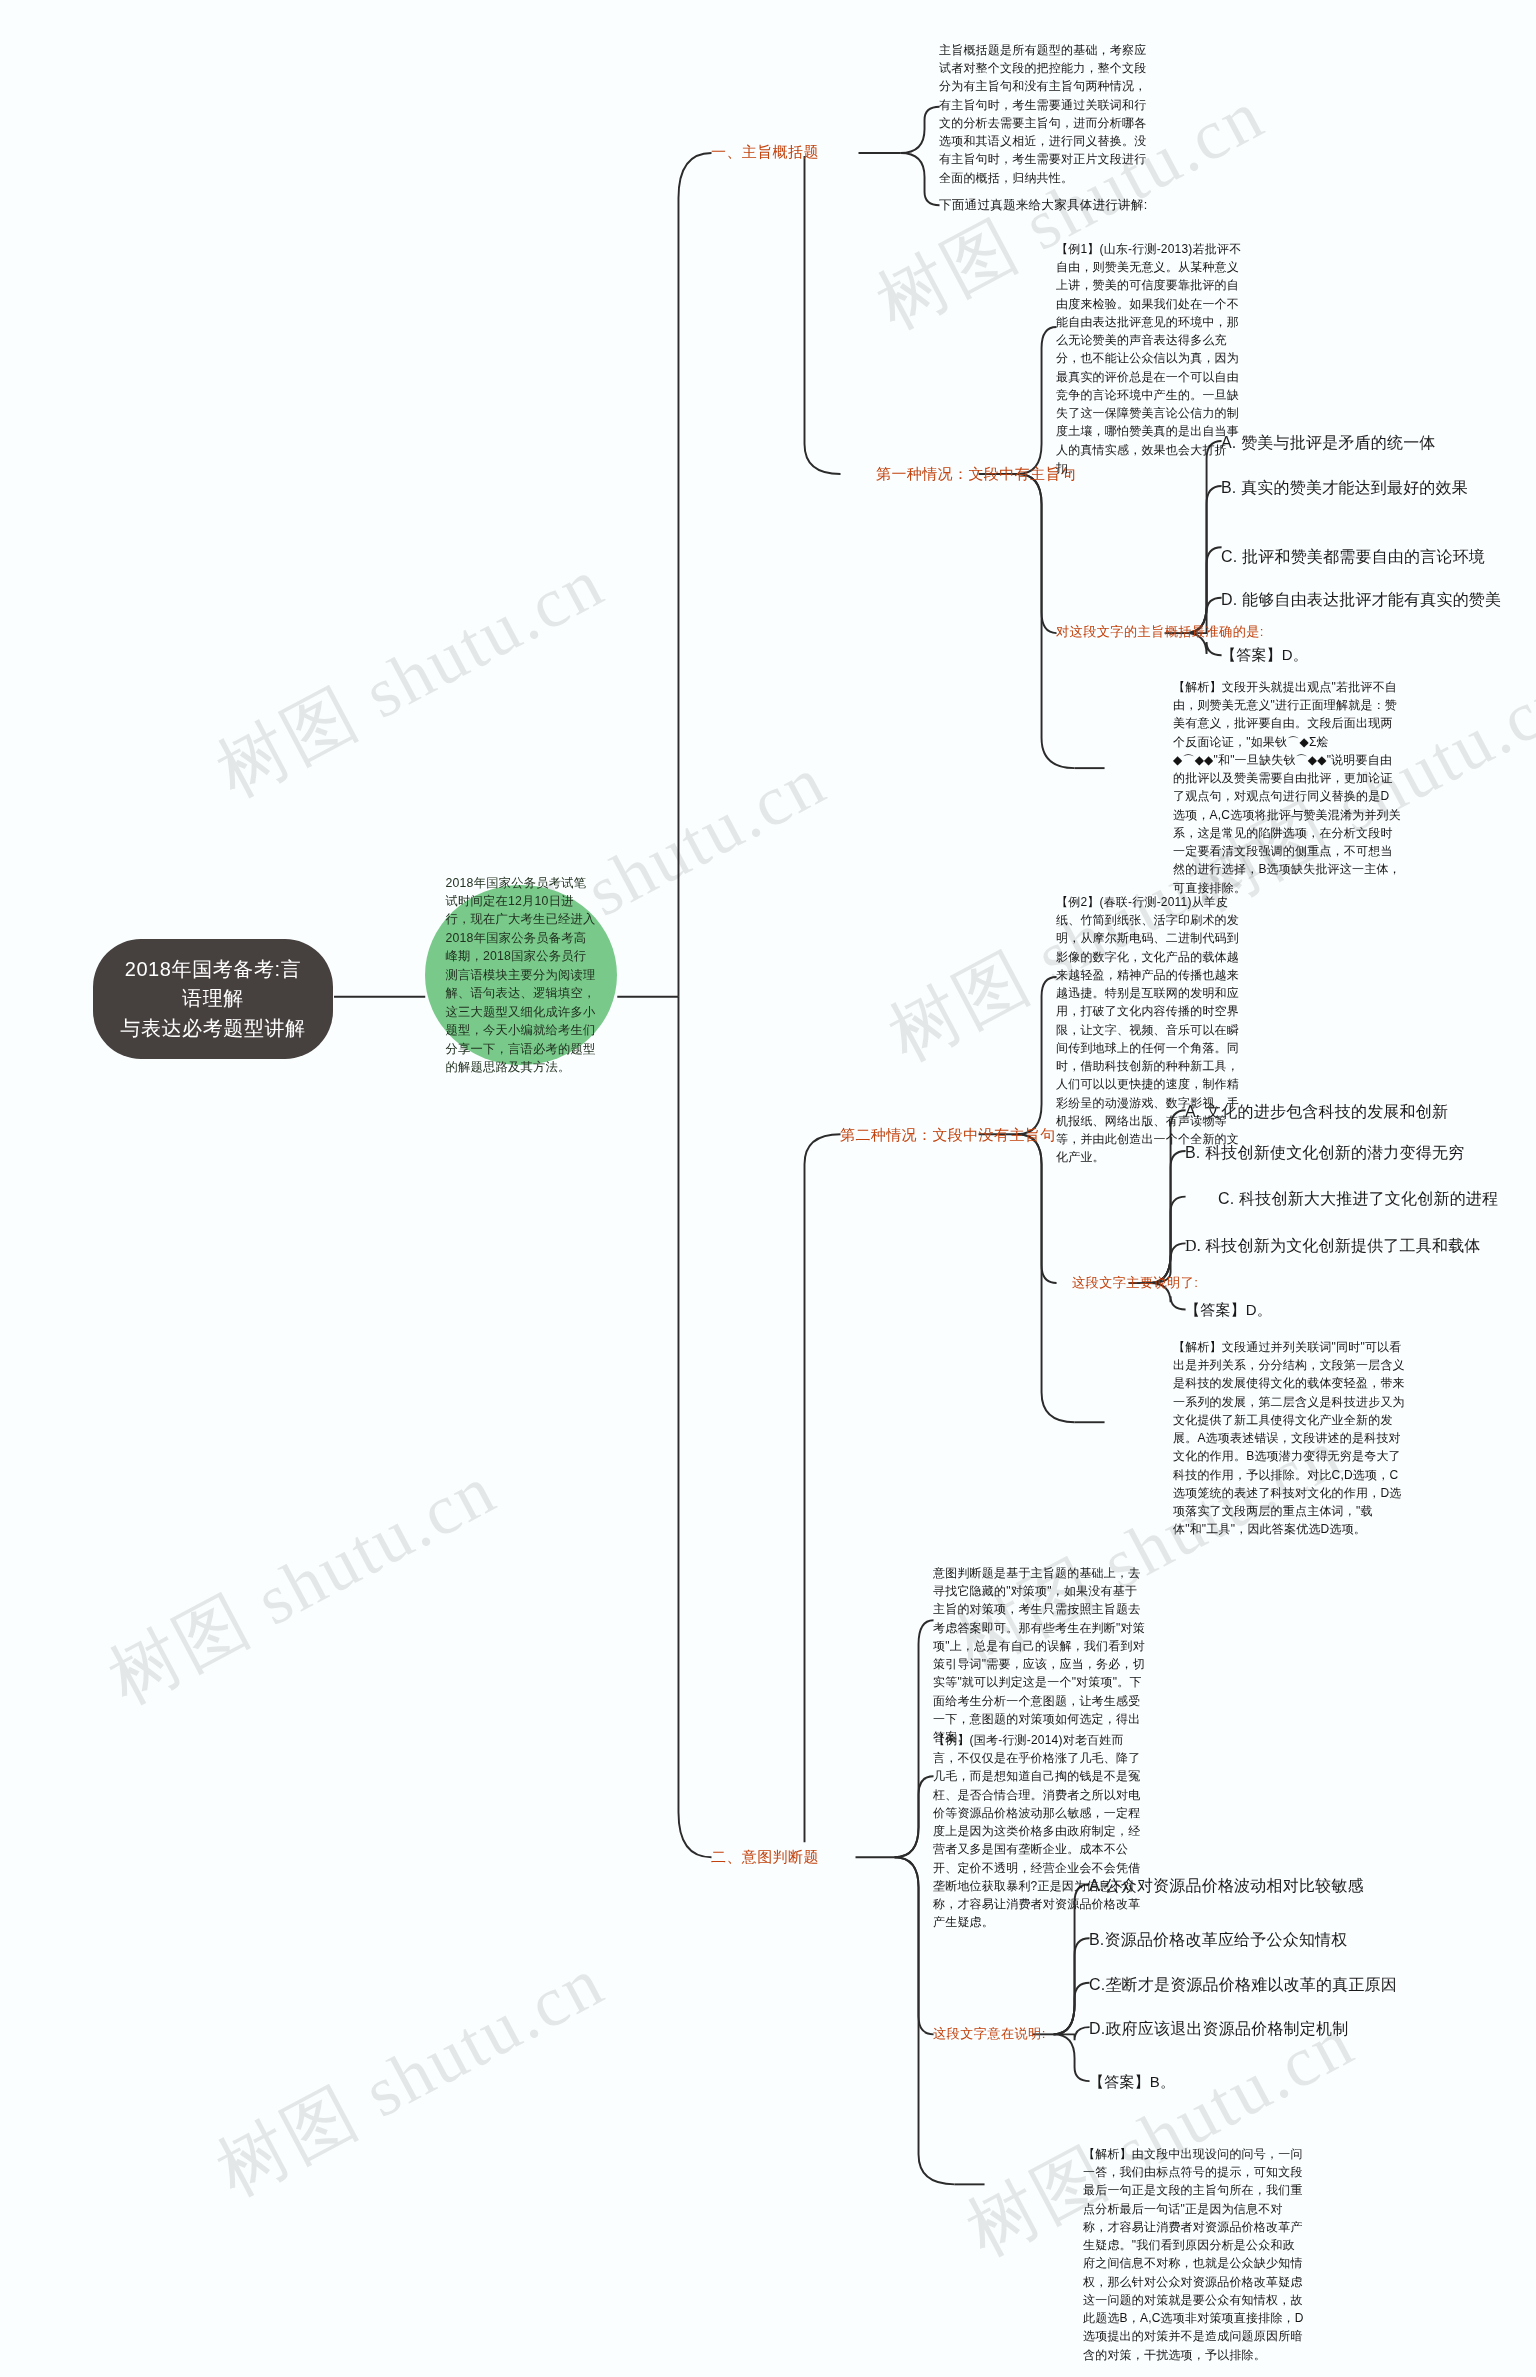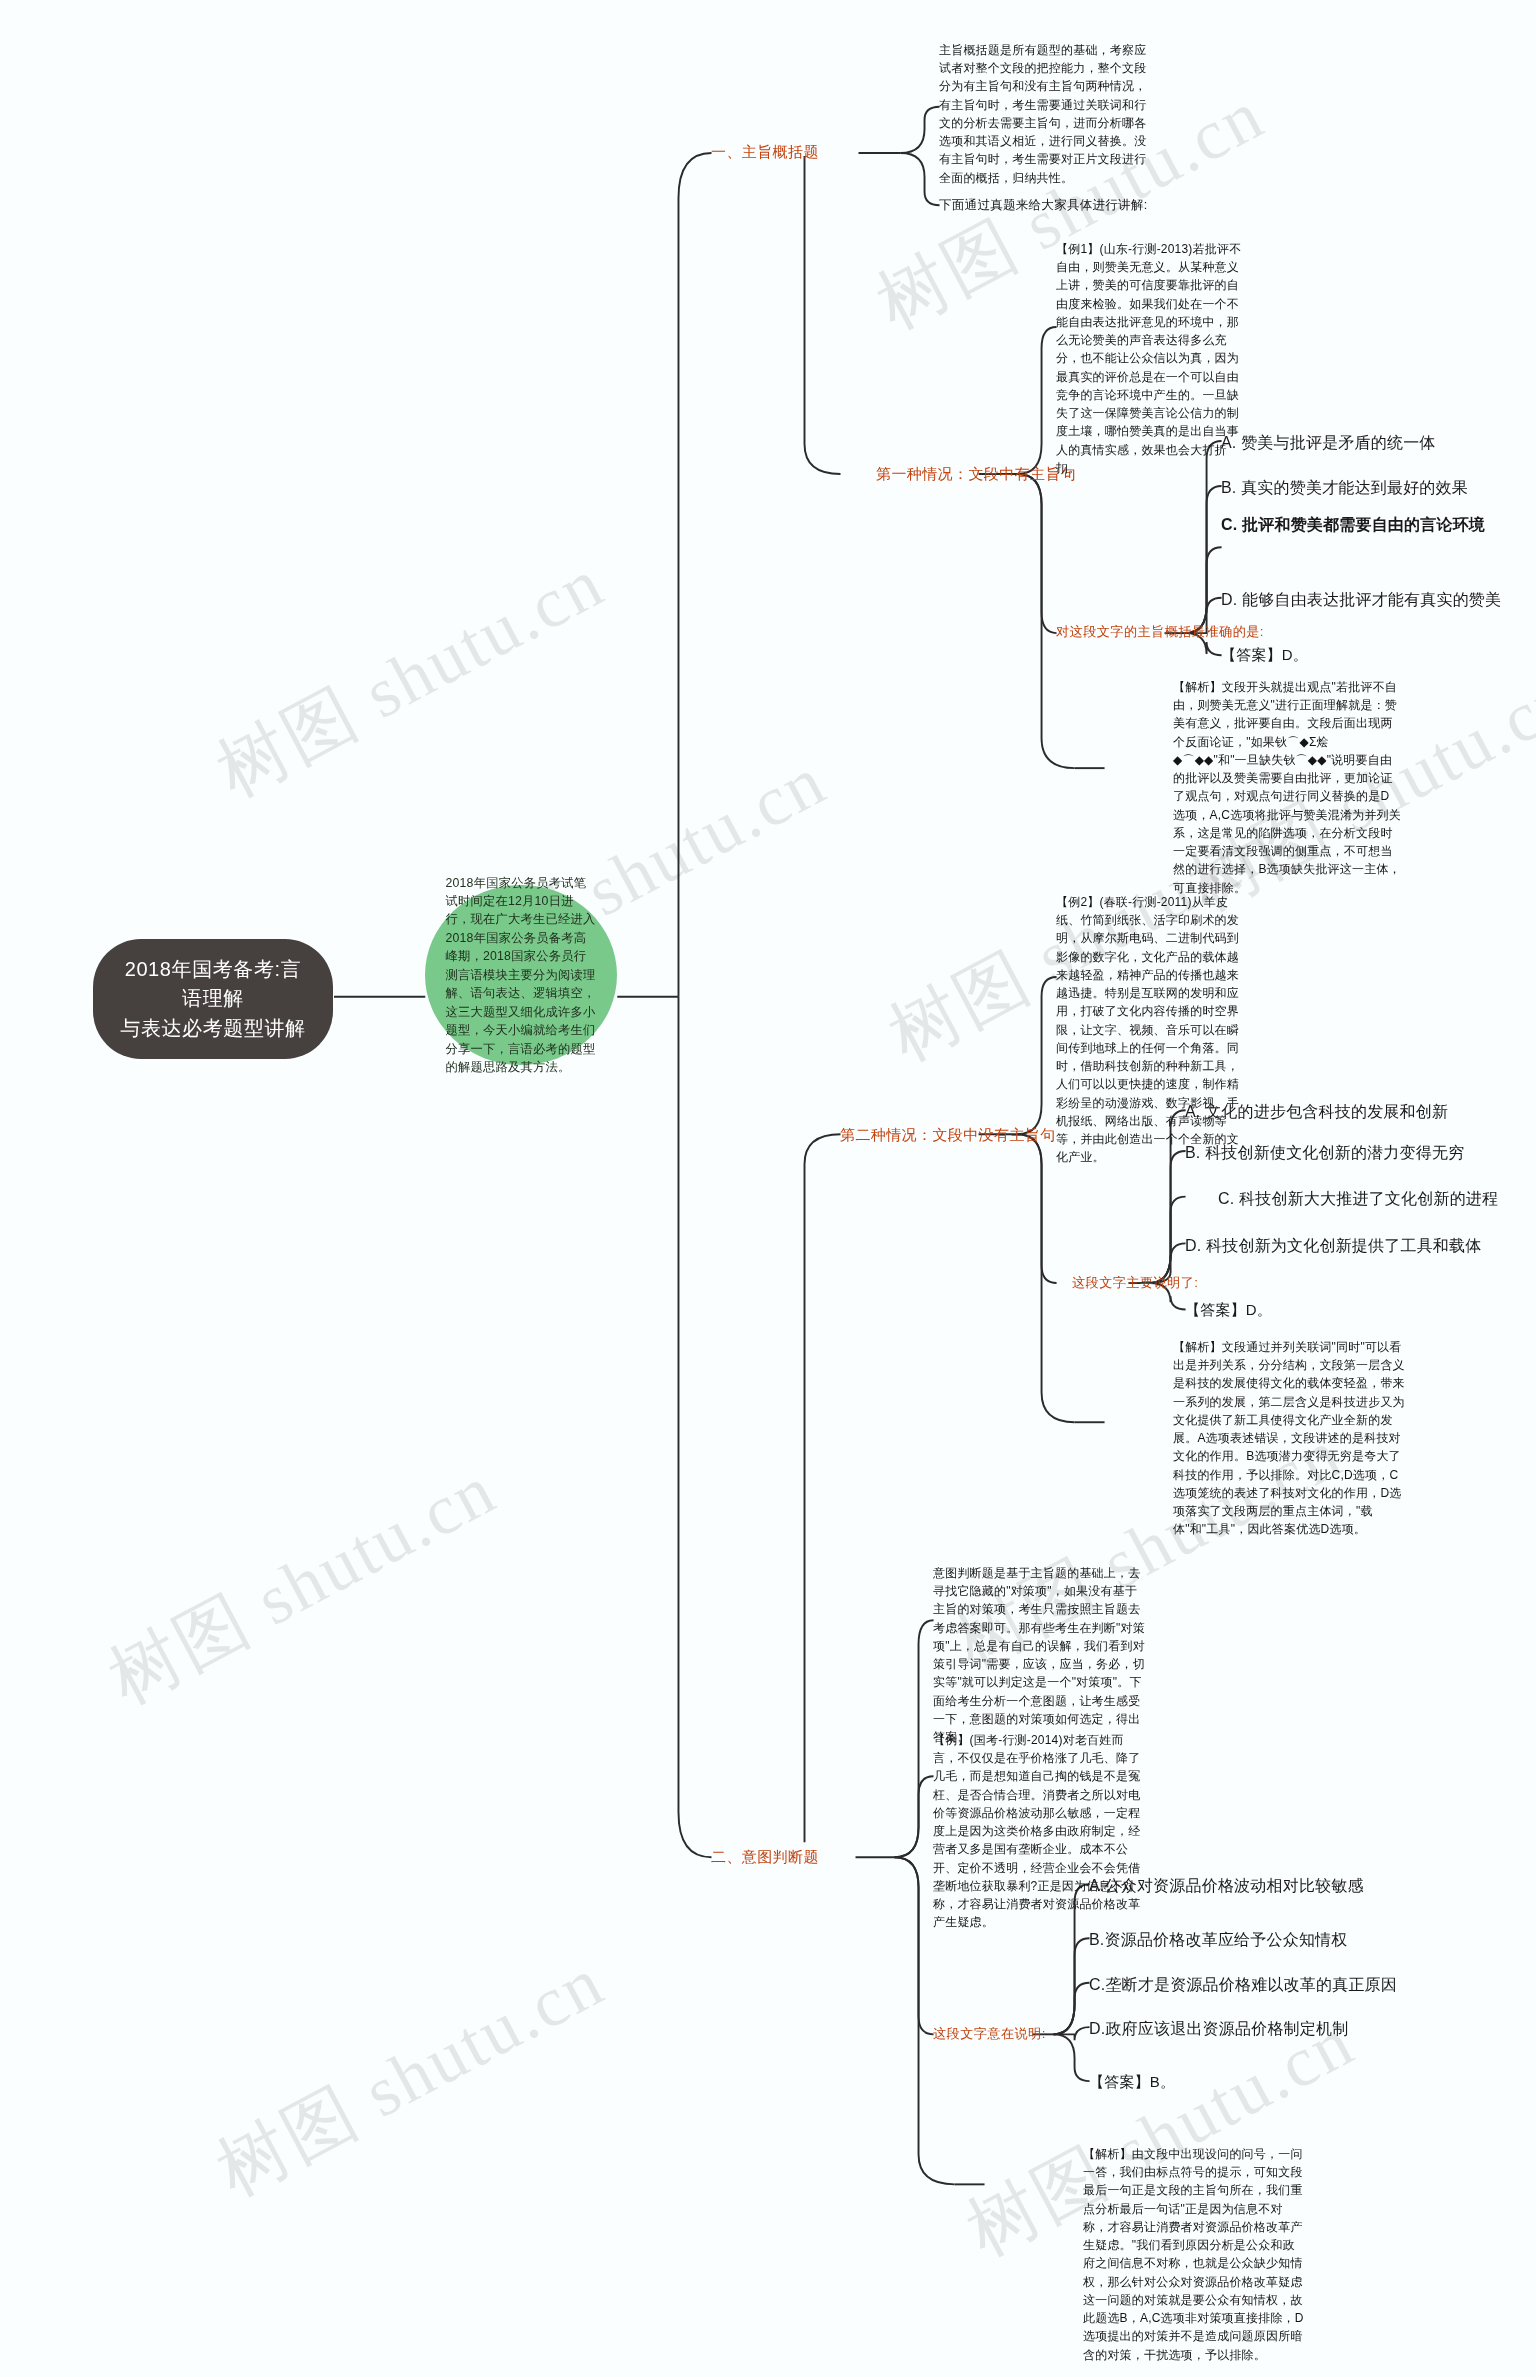--- a/index.html
+++ b/index.html
@@ -170,36 +170,36 @@
 <div class="node para" style="left:939px;top:196px;width:240px;font-size:12.6px;">下面通过真题来给大家具体进行讲解:</div>
 
 <div class="node lbl" style="left:876px;top:463px;">第一种情况：文段中有主旨句</div>
 
 <div class="node para" style="left:1056px;top:240px;width:195px;">【例1】(山东-行测-2013)若批评不自由，则赞美无意义。从某种意义上讲，赞美的可信度要靠批评的自由度来检验。如果我们处在一个不能自由表达批评意见的环境中，那么无论赞美的声音表达得多么充分，也不能让公众信以为真，因为最真实的评价总是在一个可以自由竞争的言论环境中产生的。一旦缺失了这一保障赞美言论公信力的制度土壤，哪怕赞美真的是出自当事人的真情实感，效果也会大打折扣。</div>
 
 <div class="node lbl" style="left:1056px;top:623px;font-size:13.2px;">对这段文字的主旨概括最准确的是:</div>
 
 <div class="node opt" style="left:1221px;top:432px;">A. 赞美与批评是矛盾的统一体</div>
 <div class="node opt" style="left:1221px;top:477px;">B. 真实的赞美才能达到最好的效果</div>
-<div class="node opt" style="left:1221px;top:514px;font-weight:bold;">C. 批评和赞美都需要自由的言论环境</div>
+<div class="node opt" style="left:1221px;top:546px;">C. 批评和赞美都需要自由的言论环境</div>
 <div class="node opt" style="left:1221px;top:589px;">D. 能够自由表达批评才能有真实的赞美</div>
 <div class="node ans" style="left:1221px;top:646px;">【答案】D。</div>
 
 <div class="node para" style="left:1173px;top:678px;width:228px;">【解析】文段开头就提出观点"若批评不自由，则赞美无意义"进行正面理解就是：赞美有意义，批评要自由。文段后面出现两个反面论证，"如果钬⌒◆Σ烩◆⌒◆◆"和"一旦缺失钬⌒◆◆"说明要自由的批评以及赞美需要自由批评，更加论证了观点句，对观点句进行同义替换的是D选项，A,C选项将批评与赞美混淆为并列关系，这是常见的陷阱选项，在分析文段时一定要看清文段强调的侧重点，不可想当然的进行选择，B选项缺失批评这一主体，可直接排除。</div>
 
 <div class="node lbl" style="left:840px;top:1124px;">第二种情况：文段中没有主旨句</div>
 
 <div class="node para" style="left:1056px;top:893px;width:195px;">【例2】(春联-行测-2011)从羊皮纸、竹简到纸张、活字印刷术的发明，从摩尔斯电码、二进制代码到影像的数字化，文化产品的载体越来越轻盈，精神产品的传播也越来越迅捷。特别是互联网的发明和应用，打破了文化内容传播的时空界限，让文字、视频、音乐可以在瞬间传到地球上的任何一个角落。同时，借助科技创新的种种新工具，人们可以以更快捷的速度，制作精彩纷呈的动漫游戏、数字影视、手机报纸、网络出版、有声读物等等，并由此创造出一个个全新的文化产业。</div>
 
 <div class="node lbl" style="left:1056px;top:1274px;font-size:13.2px;margin-left:16px;">这段文字主要说明了:</div>
 
 <div class="node opt" style="left:1185px;top:1101px;">A. 文化的进步包含科技的发展和创新</div>
 <div class="node opt" style="left:1185px;top:1142px;">B. 科技创新使文化创新的潜力变得无穷</div>
 <div class="node opt" style="left:1185px;top:1188px;margin-left:33px;">C. 科技创新大大推进了文化创新的进程</div>
-<div class="node opt" style="left:1185px;top:1235px;">D. 科技创新为文化创新提供了工具和载体</div>
+<div class="node opt" style="left:1185px;top:1235px;font-family:Liberation Serif, serif;">D. 科技创新为文化创新提供了工具和载体</div>
 <div class="node ans" style="left:1185px;top:1301px;">【答案】D。</div>
 
 <div class="node para" style="left:1173px;top:1338px;width:234px;">【解析】文段通过并列关联词"同时"可以看出是并列关系，分分结构，文段第一层含义是科技的发展使得文化的载体变轻盈，带来一系列的发展，第二层含义是科技进步又为文化提供了新工具使得文化产业全新的发展。A选项表述错误，文段讲述的是科技对文化的作用。B选项潜力变得无穷是夸大了科技的作用，予以排除。对比C,D选项，C选项笼统的表述了科技对文化的作用，D选项落实了文段两层的重点主体词，"载体"和"工具"，因此答案优选D选项。</div>
 
 <div class="node lbl" style="left:711px;top:1846px;">二、意图判断题</div>
 
 <div class="node para" style="left:933px;top:1564px;width:213px;">意图判断题是基于主旨题的基础上，去寻找它隐藏的"对策项"，如果没有基于主旨的对策项，考生只需按照主旨题去考虑答案即可。那有些考生在判断"对策项"上，总是有自己的误解，我们看到对策引导词"需要，应该，应当，务必，切实等"就可以判定这是一个"对策项"。下面给考生分析一个意图题，让考生感受一下，意图题的对策项如何选定，得出答案。</div>
 
 <div class="node para" style="left:933px;top:1731px;width:213px;">【例】(国考-行测-2014)对老百姓而言，不仅仅是在乎价格涨了几毛、降了几毛，而是想知道自己掏的钱是不是冤枉、是否合情合理。消费者之所以对电价等资源品价格波动那么敏感，一定程度上是因为这类价格多由政府制定，经营者又多是国有垄断企业。成本不公开、定价不透明，经营企业会不会凭借垄断地位获取暴利?正是因为信息不对称，才容易让消费者对资源品价格改革产生疑虑。</div>
 

